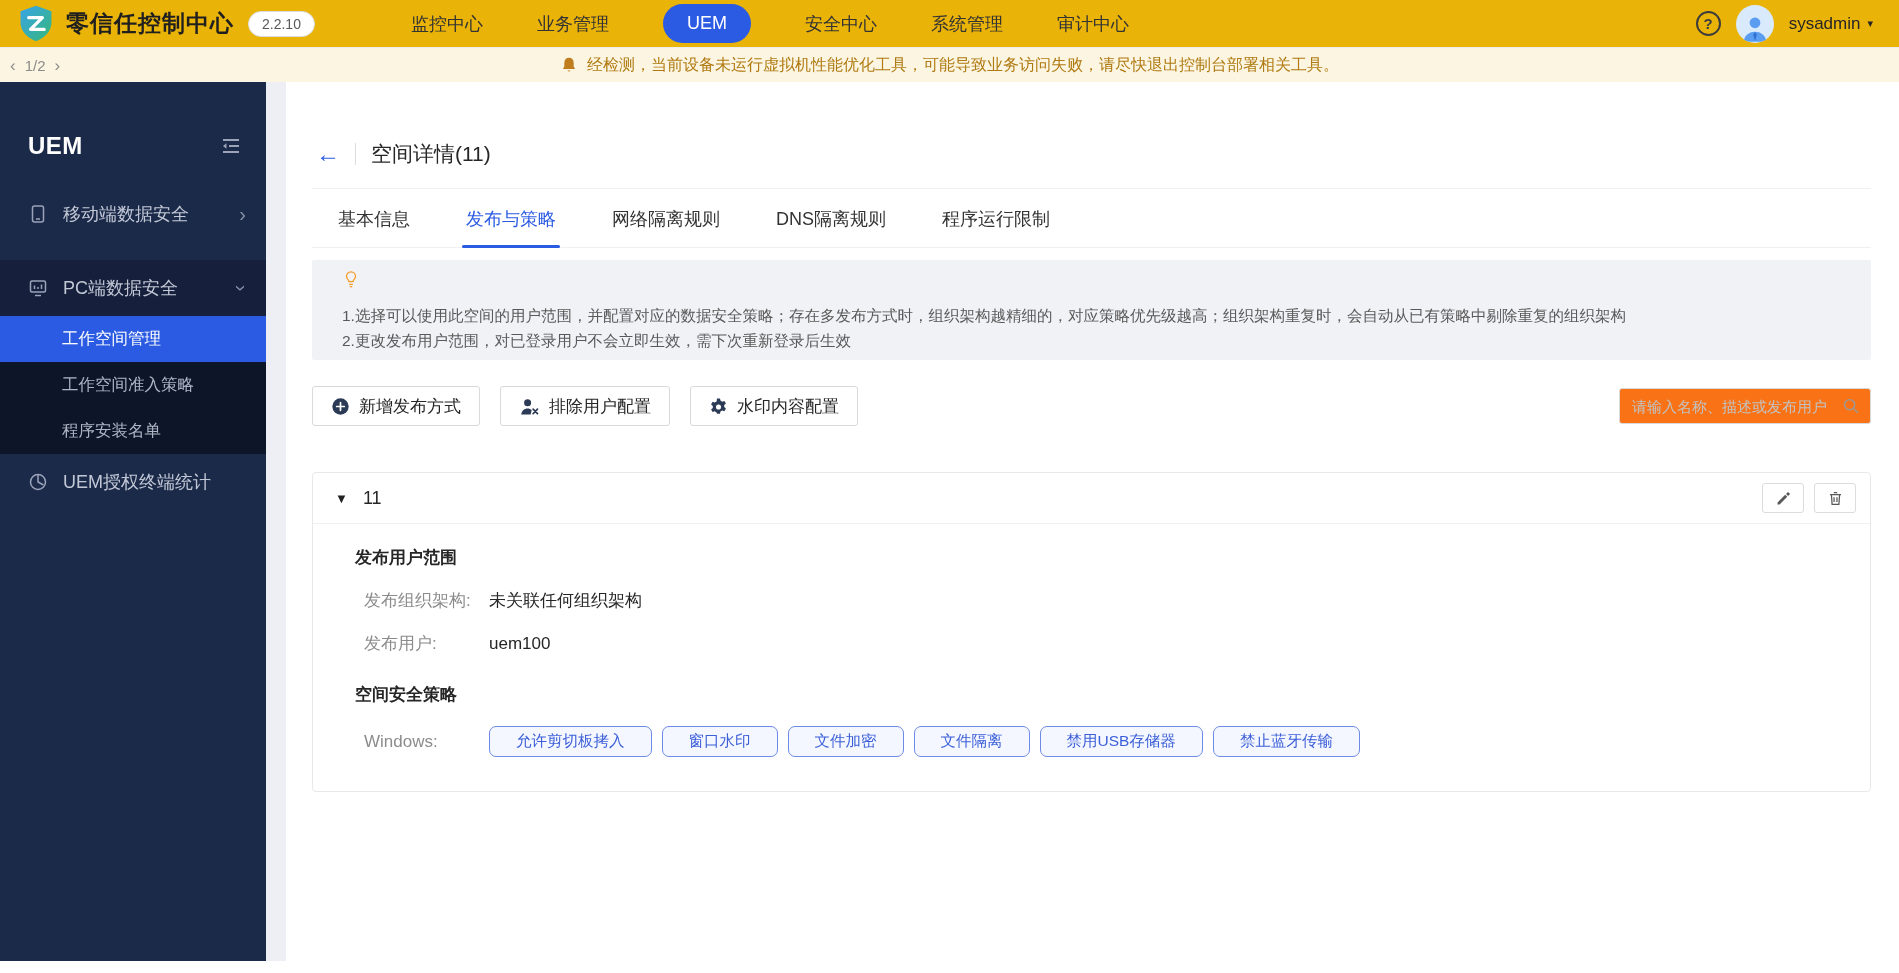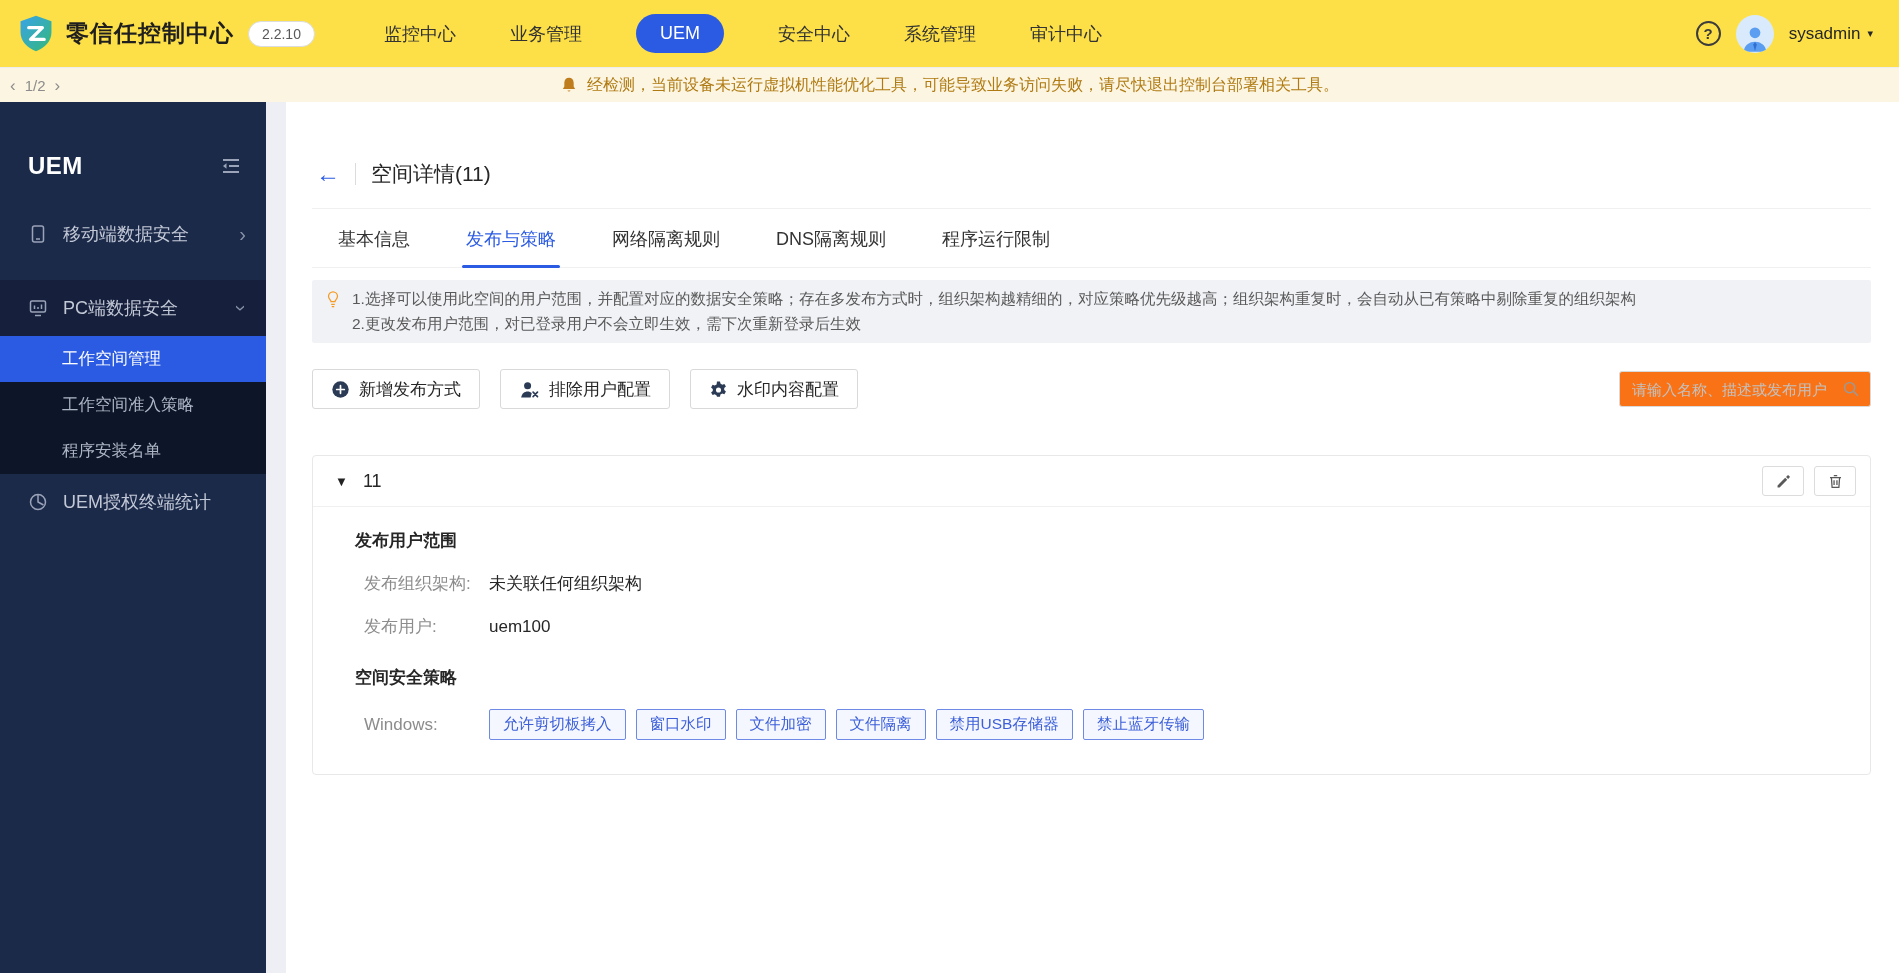--- a/index.html
+++ b/index.html
@@ -1,26 +1,26 @@
 <!DOCTYPE html>
 <html><head>
 <meta charset="utf-8">
 <style>
   * { margin:0; padding:0; box-sizing:border-box; }
   html,body { width:1899px; height:973px; overflow:hidden; background:#fff;
     font-family:"Liberation Sans","DejaVu Sans",sans-serif; color:#333; }
 
   
-  .topbar { height:68px; display:flex; align-items:center; padding:0 26px 0 16px;
-    background:#fde047; border-bottom:1px solid #ededed; position:relative; z-index:3; }
+  .topbar { height:48px; display:flex; align-items:center; padding:0 26px 0 16px;
+    background:#eab308; border-bottom:1px solid #ededed; position:relative; z-index:3; }
   .brand-logo { width:40px; height:40px; margin-right:10px; flex:none; }
   .brand-title { font-size:23px; font-weight:600; color:#1f1f1f; letter-spacing:1px; }
   .version-pill { margin-left:14px; border:1px solid #dcdcdc; border-radius:14px;
     padding:4px 13px; font-size:14px; color:#595959; background:#fff; }
-  .topnav { display:flex; align-items:center; gap:54px; margin-left:69px; }
+  .topnav { display:flex; align-items:center; gap:54px; margin-left:96px; }
   .nav-item { font-size:18px; color:#333; cursor:pointer; white-space:nowrap; }
   .nav-item.active { background:#2b5be2; color:#fff; padding:9px 24px; border-radius:22px; }
   .topbar-right { margin-left:auto; display:flex; align-items:center; gap:15px; }
   .help-icon { width:25px; height:25px; border:2px solid #3c3c3c; border-radius:50%;
     display:flex; align-items:center; justify-content:center; font-size:15px;
     font-weight:bold; color:#3c3c3c; cursor:pointer; }
   .avatar { width:38px; height:38px; border-radius:50%; background:#d9eafc; overflow:hidden;
     display:flex; align-items:flex-end; justify-content:center; cursor:pointer; }
   .avatar svg { width:30px; height:30px; }
   .user-drop { display:flex; align-items:center; gap:7px; cursor:pointer; }
@@ -68,21 +68,21 @@
   .title-divider { width:1px; height:22px; background:#dcdcdc; }
   .page-title { font-size:21px; color:#262626; font-weight:500; }
 
   .tabs { display:flex; gap:48px; padding-left:22px; border-bottom:1px solid #f0f0f0; }
   .tab { font-size:18px; color:#333; padding:18px 4px 16px; position:relative; cursor:pointer; }
   .tab.active { color:#2b5be2; }
   .tab.active::after { content:""; position:absolute; left:0; right:0; bottom:-1px;
     height:3px; background:#2b5be2; border-radius:2px; }
 
   .notice { margin-top:12px; background:#f1f2f6; border-radius:2px;
-    padding:6px 18px 7px 12px; display:flex; gap:10px; }
+    padding:6px 18px 7px 30px; display:flex; gap:10px;flex-direction:column; }
   .notice-icon { flex:none; margin-top:3px; }
   .notice-text { font-size:15.5px; color:#595959; line-height:25px; }
 
   .toolbar { margin-top:26px; display:flex; align-items:center; gap:20px; }
   .btn { height:40px; display:inline-flex; align-items:center; gap:9px; padding:0 18px;
     background:#fff; border:1px solid #d9d9d9; border-radius:3px; font-size:17px;
     color:#262626; cursor:pointer; white-space:nowrap; }
   .btn svg { flex:none; }
   .search-box { margin-left:auto; width:252px; height:36px; border:1px solid #d9d9d9;
     border-radius:3px; display:flex; align-items:center; padding:0 10px 0 12px; background:#f97316; }
@@ -99,21 +99,21 @@
     background:#fff; display:flex; align-items:center; justify-content:center; cursor:pointer; }
   .card-divider { height:1px; background:#f0f0f0; }
   .card-body { padding:22px 26px 34px 42px; }
   .section-title { font-size:17px; font-weight:600; color:#262626; }
   .section-title.second { margin-top:28px; }
   .field-row { display:flex; align-items:center; margin-top:20px; padding-left:9px; font-size:17px; }
   .field-label { width:125px; color:#8c8c8c; flex:none; }
   .field-value { color:#262626; }
   .tag-list { display:flex; gap:10px; flex-wrap:wrap; }
   .policy-tag { border:1px solid #6e8ae6; background:#f4f7ff; color:#3c5fd8;
-    font-size:15.5px; padding:4px 13px; border-radius:2px; white-space:nowrap;text-align:center; }
+    font-size:15.5px; padding:4px 26px; border-radius:7px; white-space:nowrap;text-align:center; }
 </style>
 </head>
 <body>
 
 <div class="topbar">
   <span class="brand-logo">
     <svg viewBox="0 0 44 44" width="40" height="40">
       <defs>
           <linearGradient id="lgrad" x1="0%" y1="0%" x2="100%" y2="100%">
         <stop offset="0%" stop-color="#39a3ea"></stop>

